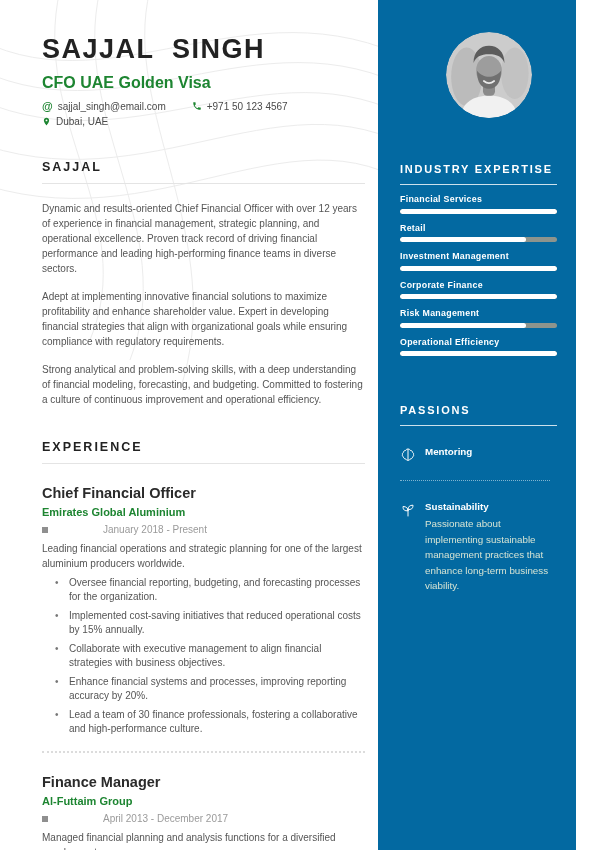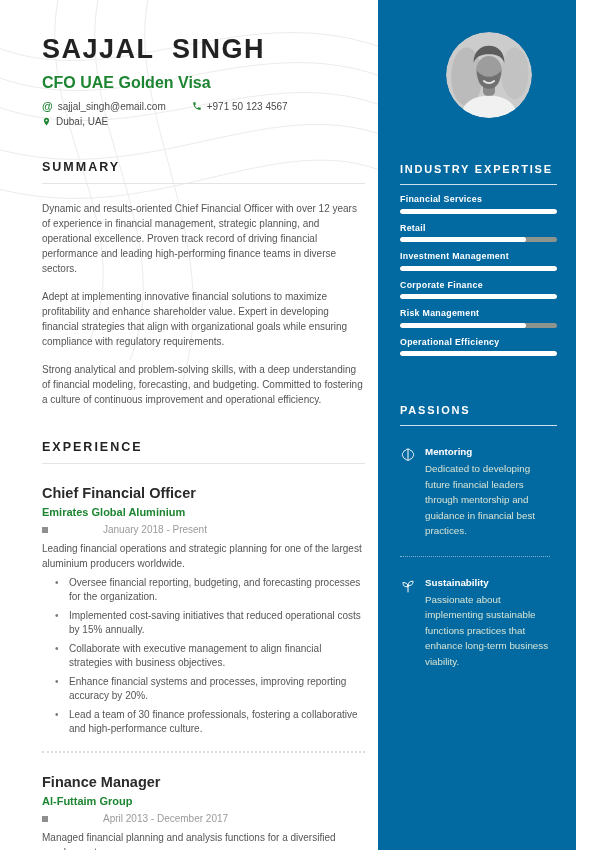--- a/index.html
+++ b/index.html
@@ -110,21 +110,21 @@
             <svg width="9" height="11" viewBox="0 0 24 24">
                 <path fill="#1d8531" d="M12 2C8.1 2 5 5.1 5 9c0 5.2 7 13 7 13s7-7.8 7-13c0-3.9-3.1-7-7-7zm0 9.5A2.5 2.5 0 1 1 12 6.5a2.5 2.5 0 0 1 0 5z"></path>
               </svg>
           </span>
           <span>Dubai, UAE</span>
         </span>
       </div>
     </div>
 
     <div class="section">
-      <div class="section-heading">SUMMARY</div>
+      <div class="section-heading">SAJJAL</div>
       <div class="rule"></div>
       <div class="paragraphs" id="summary-paragraphs">
           <p>Dynamic and results-oriented Chief Financial Officer with over 12 years of experience in financial management, strategic planning, and operational excellence. Proven track record of driving financial performance and leading high-performing finance teams in diverse sectors.</p>
           <p>Adept at implementing innovative financial solutions to maximize profitability and enhance shareholder value. Expert in developing financial strategies that align with organizational goals while ensuring compliance with regulatory requirements.</p>
           <p>Strong analytical and problem-solving skills, with a deep understanding of financial modeling, forecasting, and budgeting. Committed to fostering a culture of continuous improvement and operational efficiency.</p>
         </div>
     </div>
 
     <div class="section">
       <div class="section-heading">EXPERIENCE</div>
@@ -230,34 +230,33 @@
       <div class="passions" id="passions">
           <div class="passion">
             <span class="p-icon">
               <svg width="16" height="16" viewBox="0 0 24 24" fill="none" stroke="#ffffff" stroke-width="1.5" stroke-linejoin="round">
                 <path d="M12 3c-2 0-3 1-3.4 2.1C6.4 5.2 5.2 6.5 5.2 8.1c-1.4.6-2 2-1.5 3.4-.5 1.4 0 2.9 1.5 3.4 0 1.6 1.2 2.9 3.4 3 .4 1.1 1.4 2.1 3.4 2.1s3-1 3.4-2.1c2.2-.1 3.4-1.4 3.4-3 1.5-.5 2-2 1.5-3.4.5-1.4-.1-2.8-1.5-3.4 0-1.6-1.2-2.9-3.4-3C15 4 14 3 12 3z"></path>
                 <path d="M12 3v17"></path>
               </svg>
             </span>
             <div>
               <div class="p-name">Mentoring</div>
-              <div class="p-desc">Dedicated to developing future financial leaders through mentorship and guidance in financial best practices.</div>
             </div>
           </div>
           <div class="p-divider"></div>
           <div class="passion">
             <span class="p-icon">
               <svg width="16" height="16" viewBox="0 0 24 24" fill="none" stroke="#ffffff" stroke-width="1.5" stroke-linecap="round" stroke-linejoin="round">
                 <path d="M12 21v-8"></path>
                 <path d="M12 13C12 9 9.5 6.8 4.5 6.8c0 5 2.5 7.2 7.5 6.2z"></path>
                 <path d="M12 11c0-4 2.5-6.2 7.5-6.2 0 5-2.5 7.2-7.5 6.2z"></path>
               </svg>
             </span>
             <div>
               <div class="p-name">Sustainability</div>
-              <div class="p-desc">Passionate about implementing sustainable functions practices that enhance long-term business viability.</div>
+              <div class="p-desc">Passionate about implementing sustainable management practices that enhance long-term business viability.</div>
             </div>
           </div>
         </div>
     </div>
   </div>
 
 </div>
 
 </body></html>

